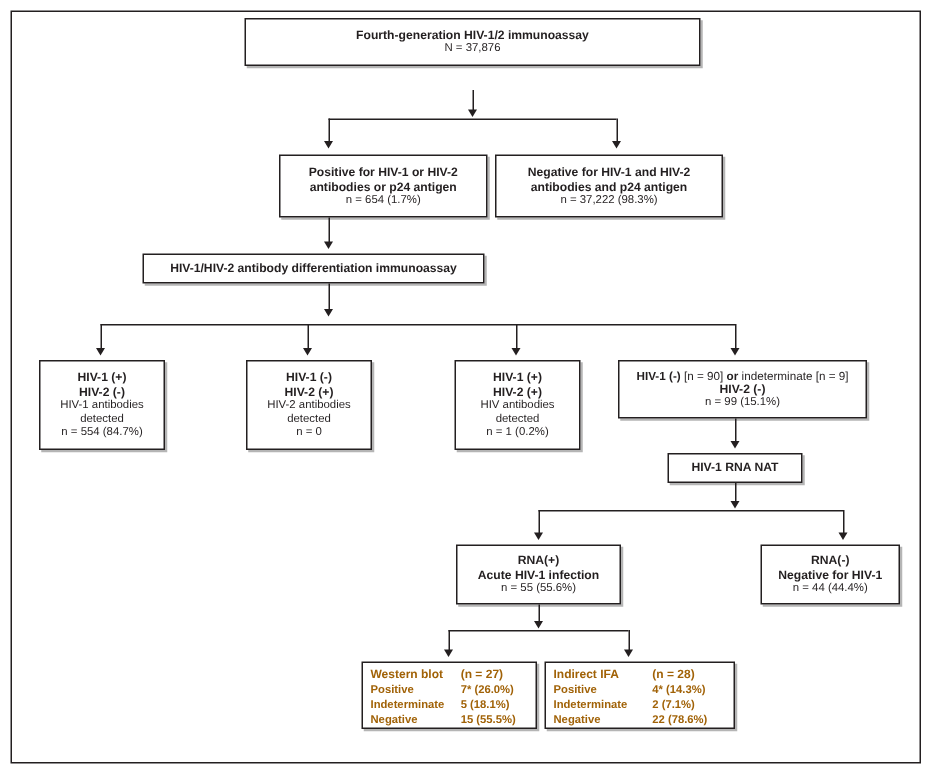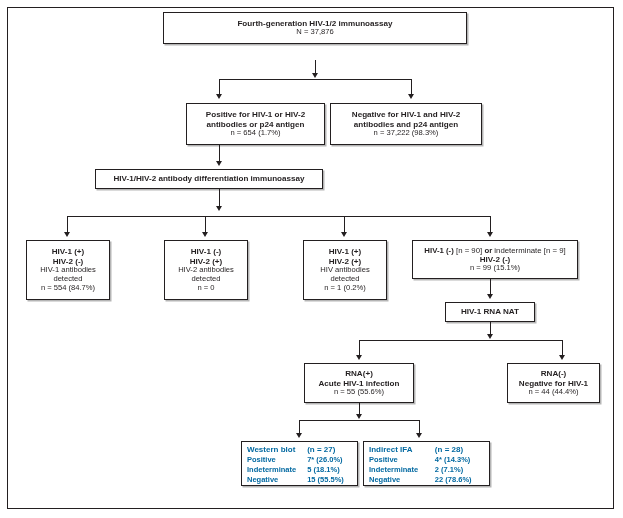--- a/index.html
+++ b/index.html
@@ -49,21 +49,21 @@
     border-left:3.4px solid transparent;
     border-right:3.4px solid transparent;
     border-top:5px solid #231f20;
   }
   
   .tbl{
     position:absolute;
     box-sizing:border-box;
     border:1.3px solid #231f20;
     background:#fff;
-    color:#0369a1;
+    color:#a16207;
     padding:3px 5px 3px 5px;
     box-shadow:1.5px 1.5px 0 0 rgba(120,120,120,0.55);
   }
   .tbl table{border-collapse:collapse;width:100%;font-size:7.5px;}
   .tbl td{padding:0.4px 0;white-space:nowrap;font-weight:bold;}
   .tbl td.r{text-align:left;}
   .tbl .hd{font-weight:bold;font-size:8px;}
 </style>
 </head>
 <body>

